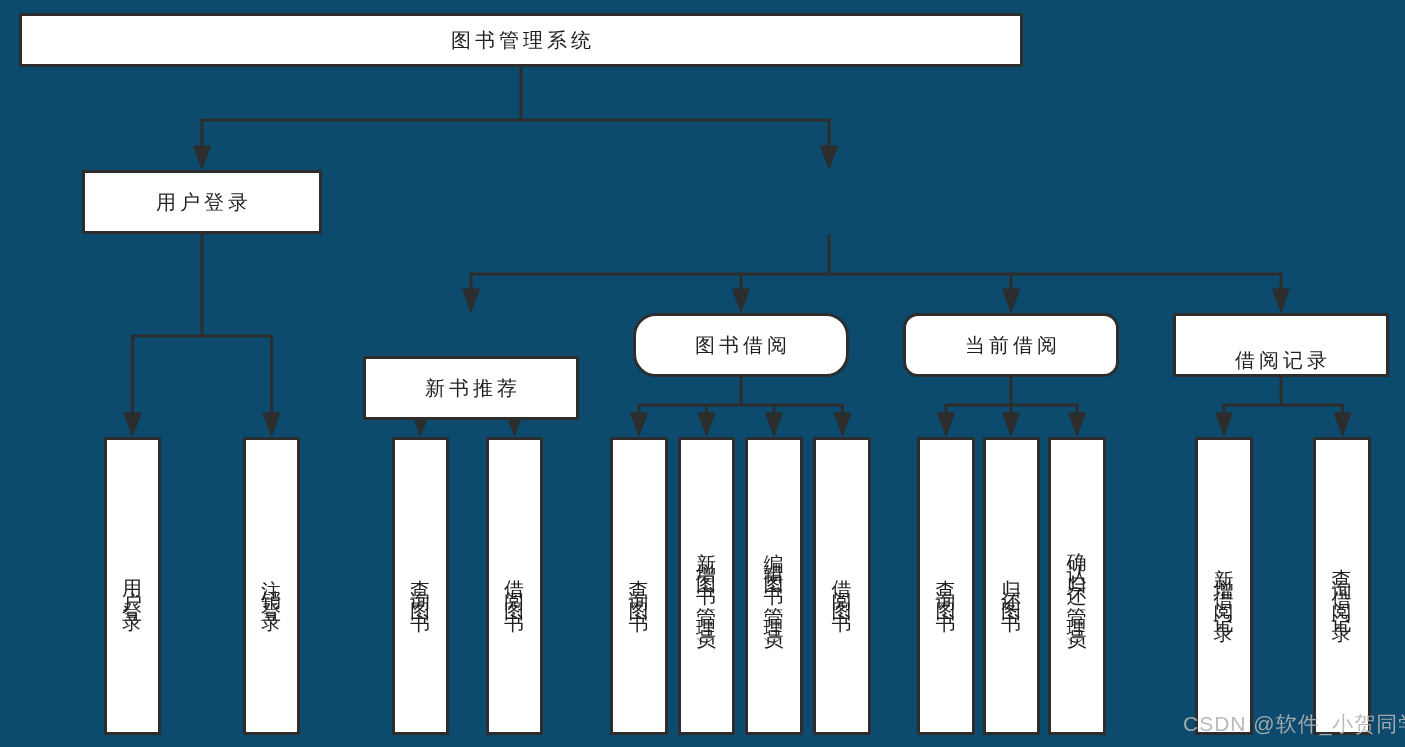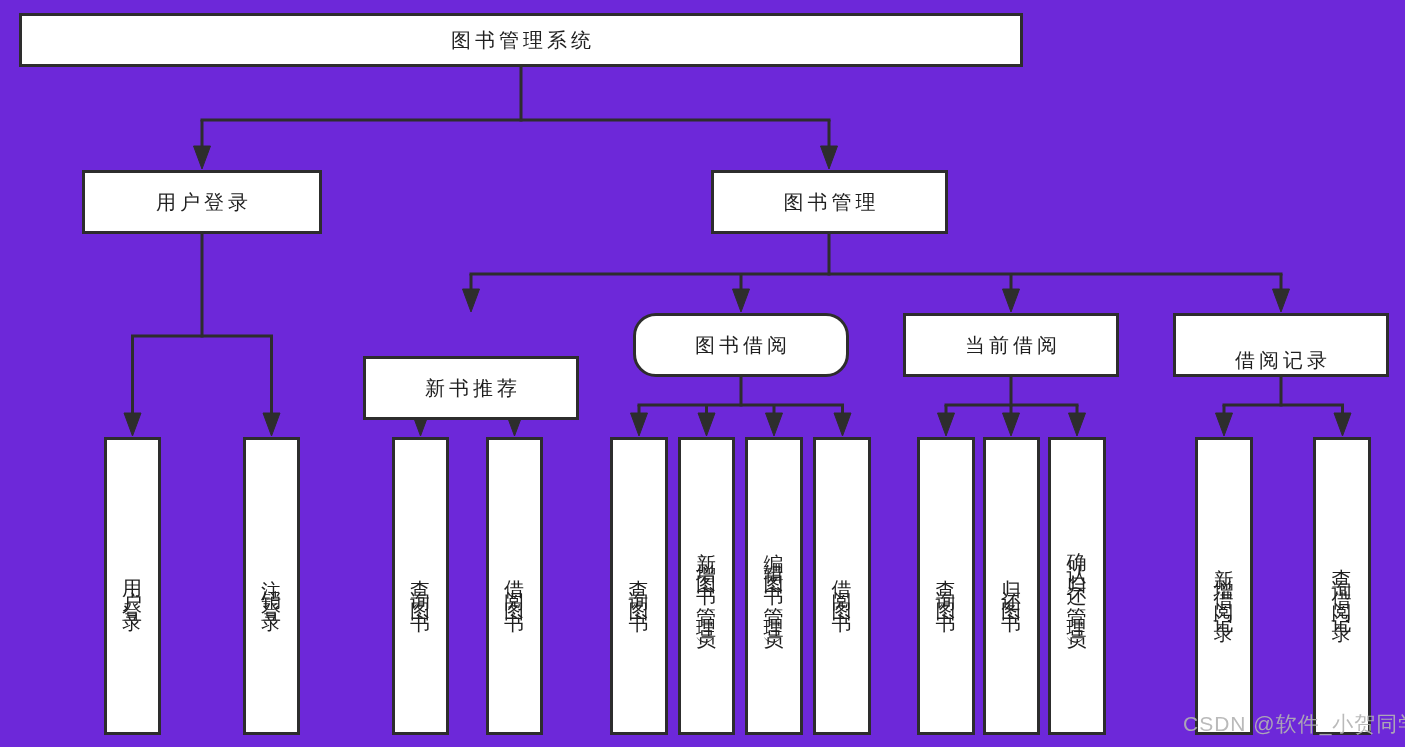--- a/index.html
+++ b/index.html
@@ -4,21 +4,21 @@
 <style>
   html, body {
     margin: 0;
     padding: 0;
     background: #ffffff;
   }
   #canvas {
     position: relative;
     width: 1405px;
     height: 747px;
-    background: #6d28d9;
+    background: #0c4a6e;
     font-family: "Liberation Sans", "DejaVu Sans", sans-serif;
     overflow: hidden;
   }
   #wires {
     position: absolute;
     left: 0;
     top: 0;
     width: 1405px;
     height: 747px;
     pointer-events: none;
@@ -142,31 +142,28 @@
     </g>
   </svg>
 
   <div class="box hbox" style="left:19px; top:13px; width:1004px; height:54px;">
     <span>图书管理系统</span>
   </div>
 
   <div class="box hbox" style="left:82px; top:170px; width:240px; height:64px;">
     <span>用户登录</span>
   </div>
-  <div class="box hbox" style="left:711px; top:170px; width:237px; height:64px;">
-    <span>图书管理</span>
-  </div>
 
   <div class="box hbox" style="left:363px; top:313px; width:216px; height:64px;margin-top:43px;">
     <span>新书推荐</span>
   </div>
   <div class="box hbox" style="left:633px; top:313px; width:216px; height:64px;border-radius:23px;">
     <span>图书借阅</span>
   </div>
-  <div class="box hbox" style="left:903px; top:313px; width:216px; height:64px;">
+  <div class="box hbox" style="left:903px; top:313px; width:216px; height:64px;border-radius:15px;">
     <span>当前借阅</span>
   </div>
   <div class="box hbox" style="left:1173px; top:313px; width:216px; height:64px;align-items:flex-end;">
     <span>借阅记录</span>
   </div>
 
   <div class="box vbox" style="left:104px; top:437px; width:57px; height:298px;">
     <span class="vtext">用户登录</span>
   </div>
   <div class="box vbox" style="left:243px; top:437px; width:57px; height:298px;">

